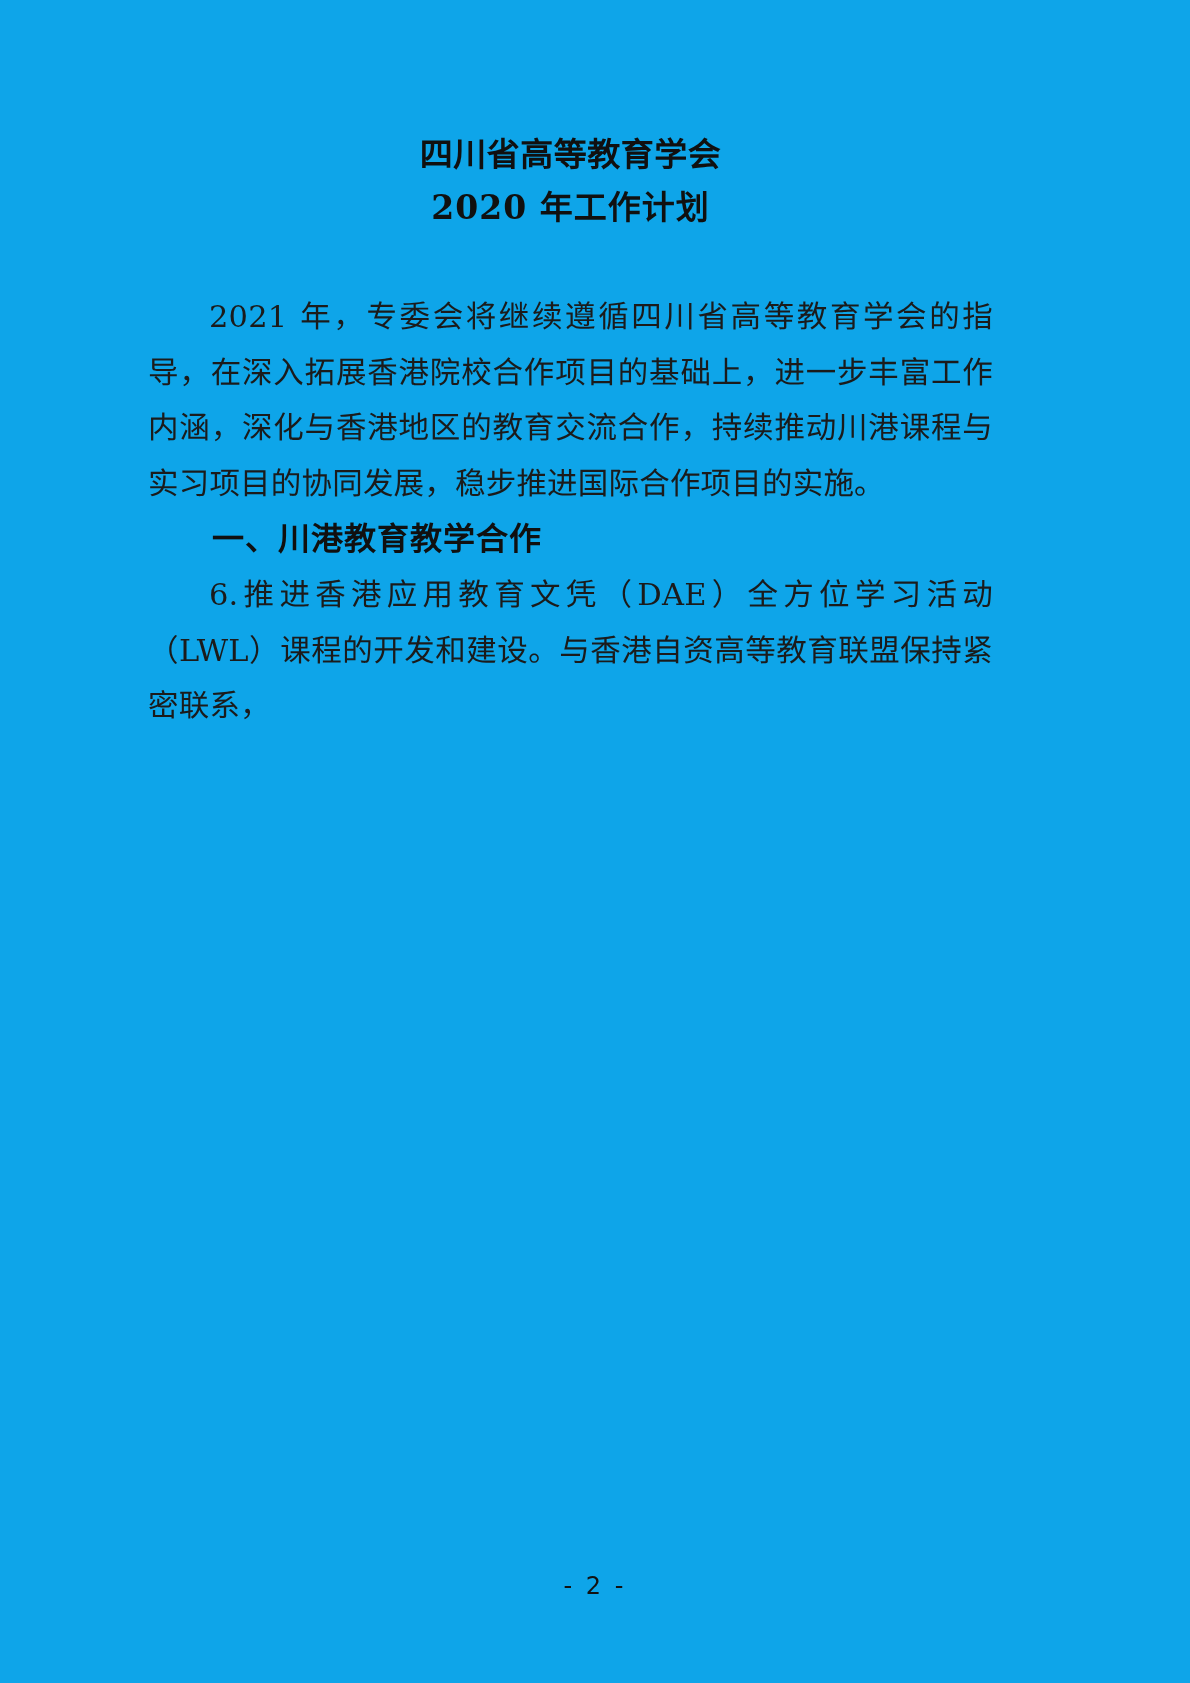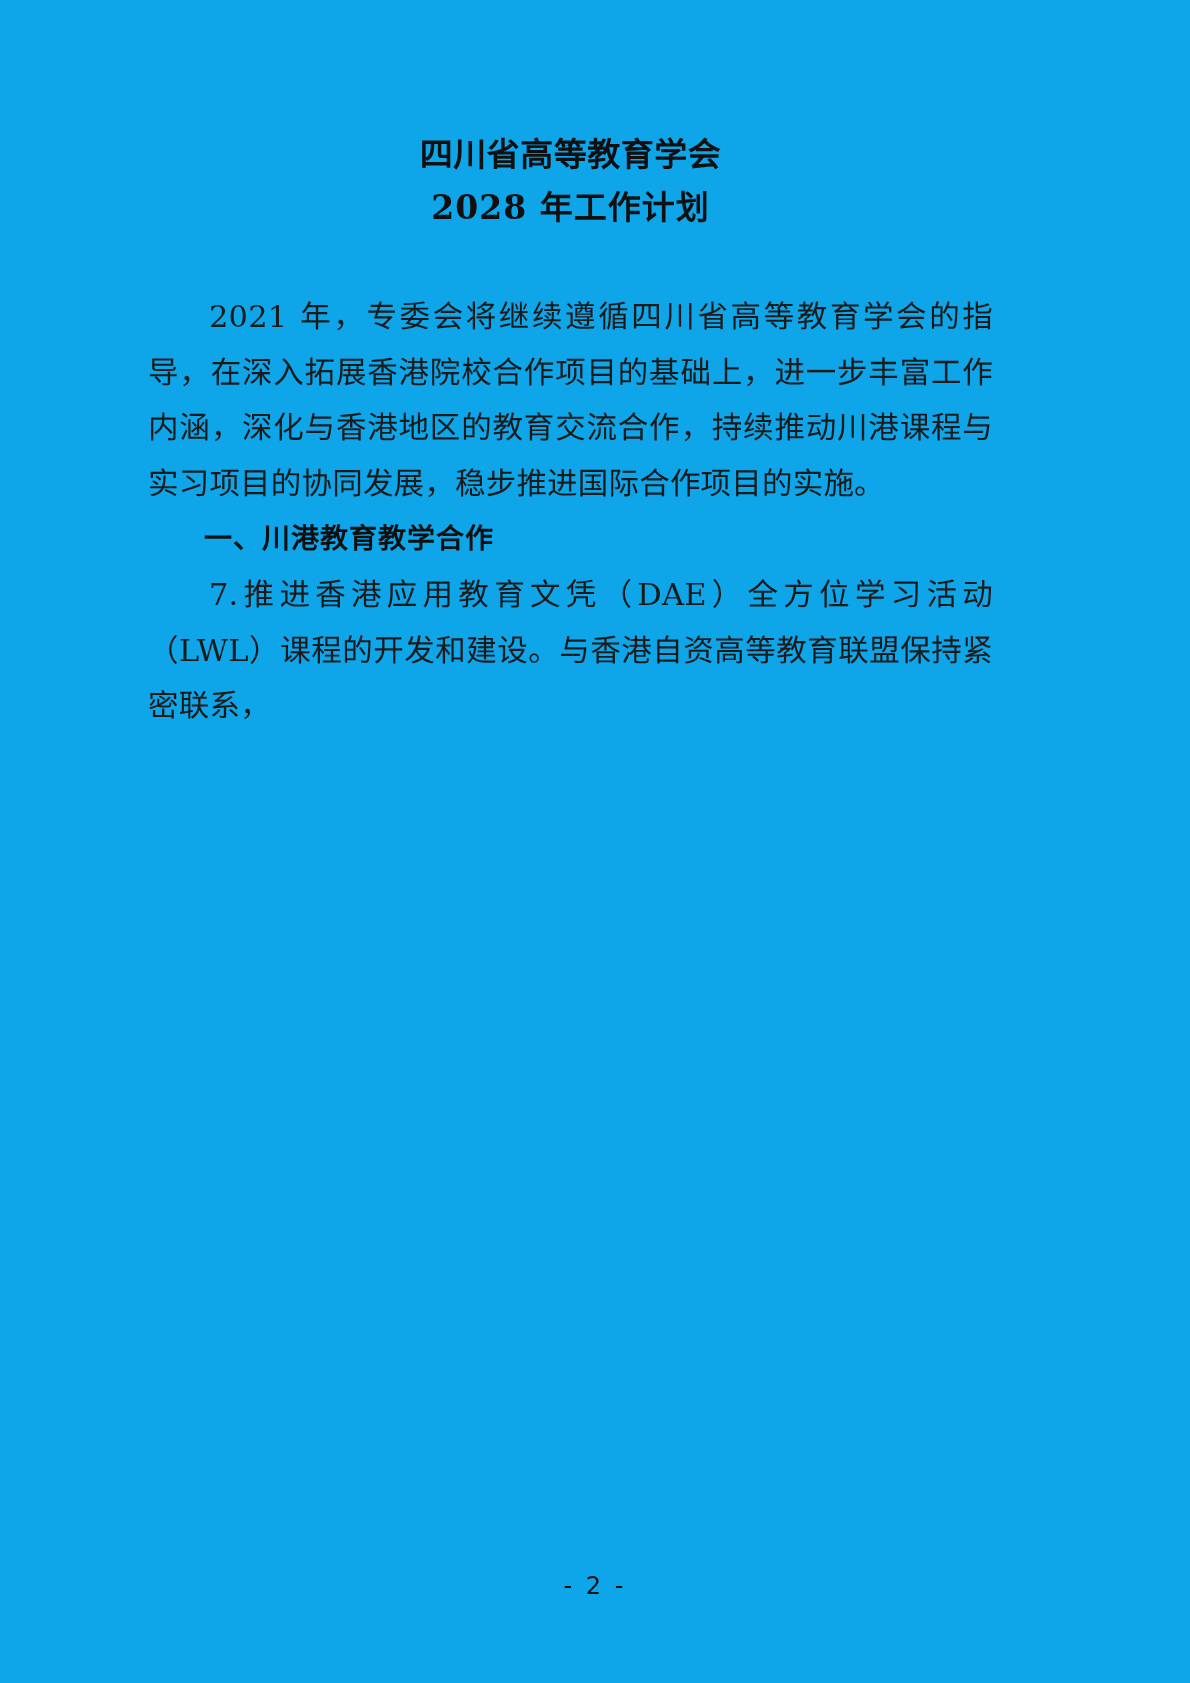--- a/index.html
+++ b/index.html
@@ -60,21 +60,21 @@
     word-spacing: 0.5px;
   }
   .first-para {
     margin-top: 55px;
   }
 
   
   .section-heading {
     font-family: Liberation Serif, serif;
     font-weight: bold;
-    font-size: 28px;
+    font-size: 32px;
     line-height: 56px;
     color: #101010;
     text-indent: 2em;
     margin: 0;
     letter-spacing: 1px;
   }
 
   
   .item-para {
     text-indent: 2em;
@@ -95,28 +95,28 @@
 </style>
 </head>
 <body>
 
 <div class="page">
 
   <div class="content">
 
     <div class="title-block">
       <div class="title-line t1">四川省高等教育学会</div>
-      <div class="title-line t3">2028 年工作计划</div>
+      <div class="title-line t3">2020 年工作计划</div>
     </div>
 
     <p class="body-para first-para">2021 年，专委会将继续遵循四川省高等教育学会的指导，在深入拓展香港院校合作项目的基础上，进一步丰富工作内涵，深化与香港地区的教育交流合作，持续推动川港课程与实习项目的协同发展，稳步推进国际合作项目的实施。</p>
 
     <h2 class="section-heading">一、川港教育教学合作</h2>
 
 
 
-    <p class="body-para item-para">7.推进香港应用教育文凭（DAE）全方位学习活动（LWL）课程的开发和建设。与香港自资高等教育联盟保持紧密联系，</p>
+    <p class="body-para item-para">6.推进香港应用教育文凭（DAE）全方位学习活动（LWL）课程的开发和建设。与香港自资高等教育联盟保持紧密联系，</p>
 
   </div>
 
   <div class="page-footer">- 2 -</div>
 
 </div>
 
 </body></html>

